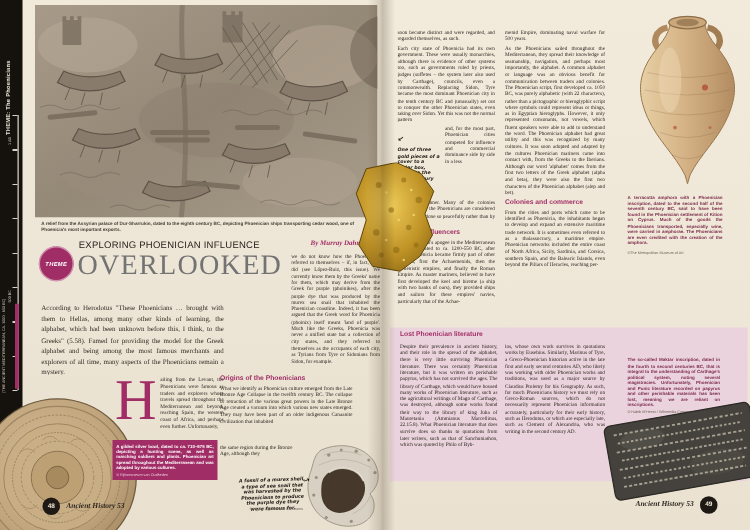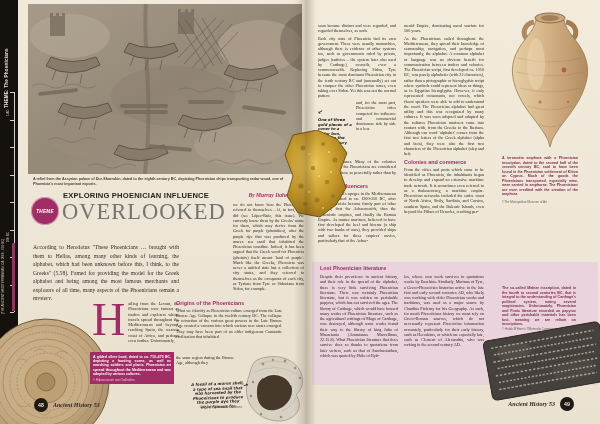--- a/index.html
+++ b/index.html
@@ -27,21 +27,21 @@
   .tick-lbl{font-size:3px;color:#d8d2c6;}
   
   .body-txt{font-size:4.2px;line-height:5.25px;text-align:justify;color:#2c2username620;color:#2c2620;overflow:hidden;}
   .col-head{font-family:"Liberation Sans",sans-serif;font-weight:bold;font-size:5.4px;color:#a12d66;margin:3px 0 1.5px 0;}
   .photo-cap{font-family:"Liberation Sans",sans-serif;font-weight:bold;font-size:3.6px;line-height:4.5px;color:#7e2d4e;text-align:justify;}
   .credit{font-family:"Liberation Sans",sans-serif;font-size:3px;line-height:4px;color:#6e645a;font-weight:normal;}
   .hand-cap{font-family:"DejaVu Sans",sans-serif;font-style:italic;font-weight:bold;
     font-size:3.8px;line-height:4.5px;color:#201b16;text-align:center;}
   
   .kicker{left:63px;top:191px;width:180px;font-family:"Liberation Sans",sans-serif;
-    font-weight:bold;font-size:7.6px;letter-spacing:.2px;color:#241f19;}
+    font-weight:normal;font-size:7.6px;letter-spacing:.2px;color:#241f19;}
   .badge{left:31px;top:197px;width:28px;height:28px;border-radius:50%;background:#a12d66;
     display:flex;align-items:center;justify-content:center;box-shadow:0 0 0 1px rgba(255,255,255,.5) inset;}
   .badge span{font-family:"Liberation Sans",sans-serif;font-style:italic;font-weight:bold;
     font-size:4.6px;color:#fff;letter-spacing:.3px;}
   .title{left:40px;top:203px;width:200px;color:#737373;font-family:Liberation Serif, serif;}
   .title .l1{font-size:22.5px;line-height:18px;letter-spacing:1px;padding-left:22px;}
   .title .l2{font-size:24px;line-height:19px;letter-spacing:1.6px;}
   .byline{left:233px;top:192px;width:72px;text-align:center;font-family:"Liberation Serif",serif;
     font-style:italic;font-weight:bold;font-size:5.6px;color:#a12d66;}
   .intro{left:33px;top:243px;width:146px;height:57px;font-size:5.6px;line-height:8.5px;

